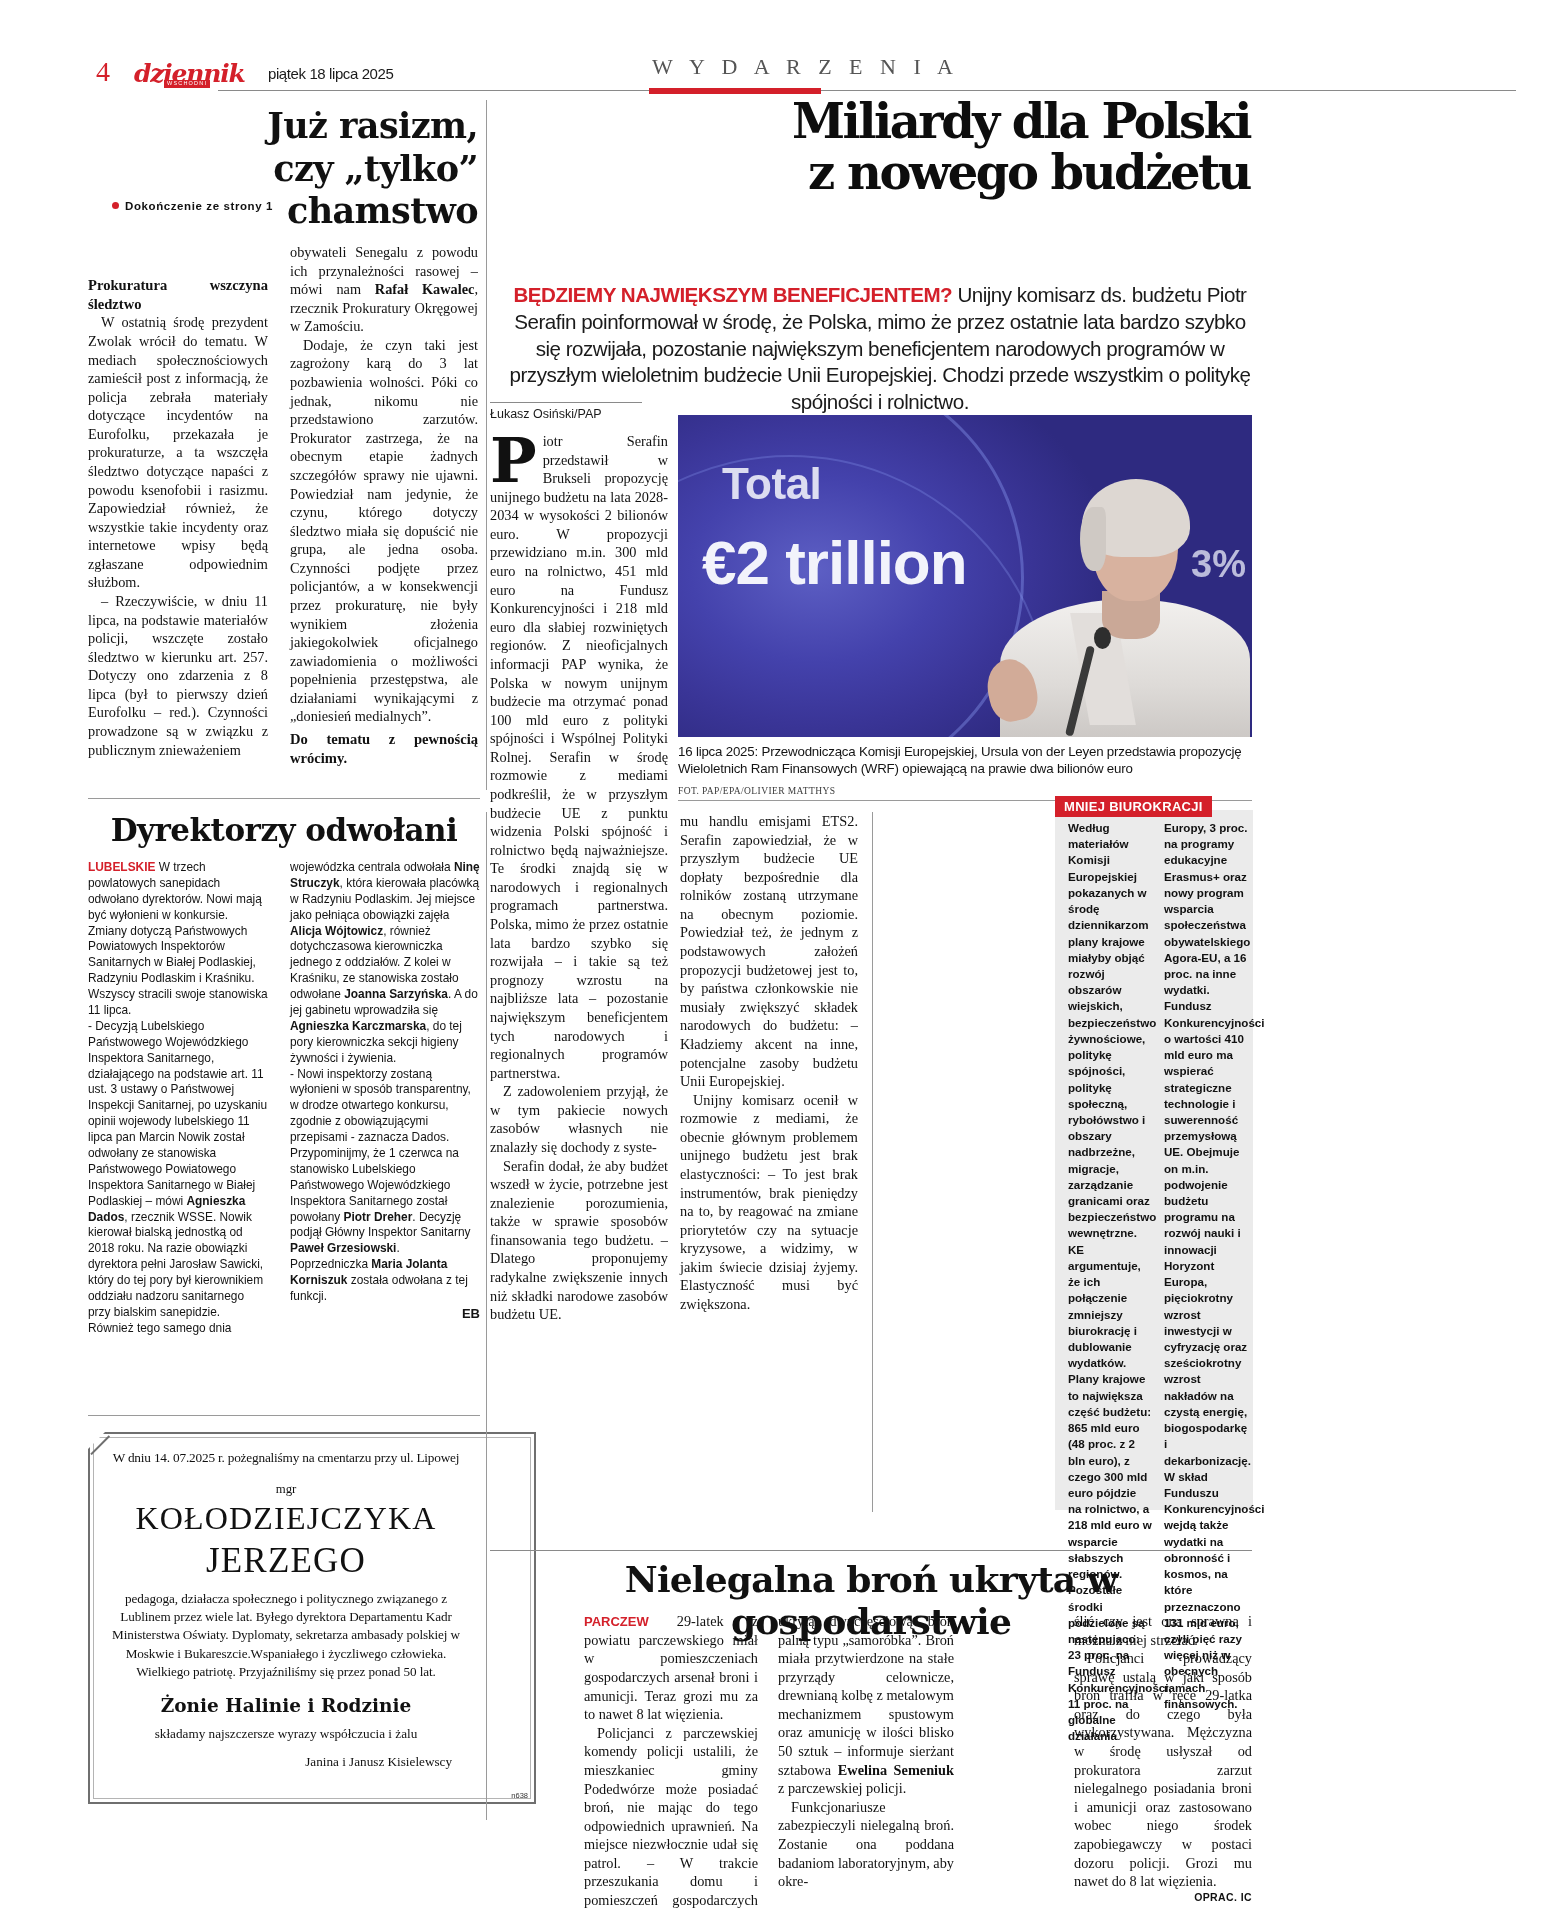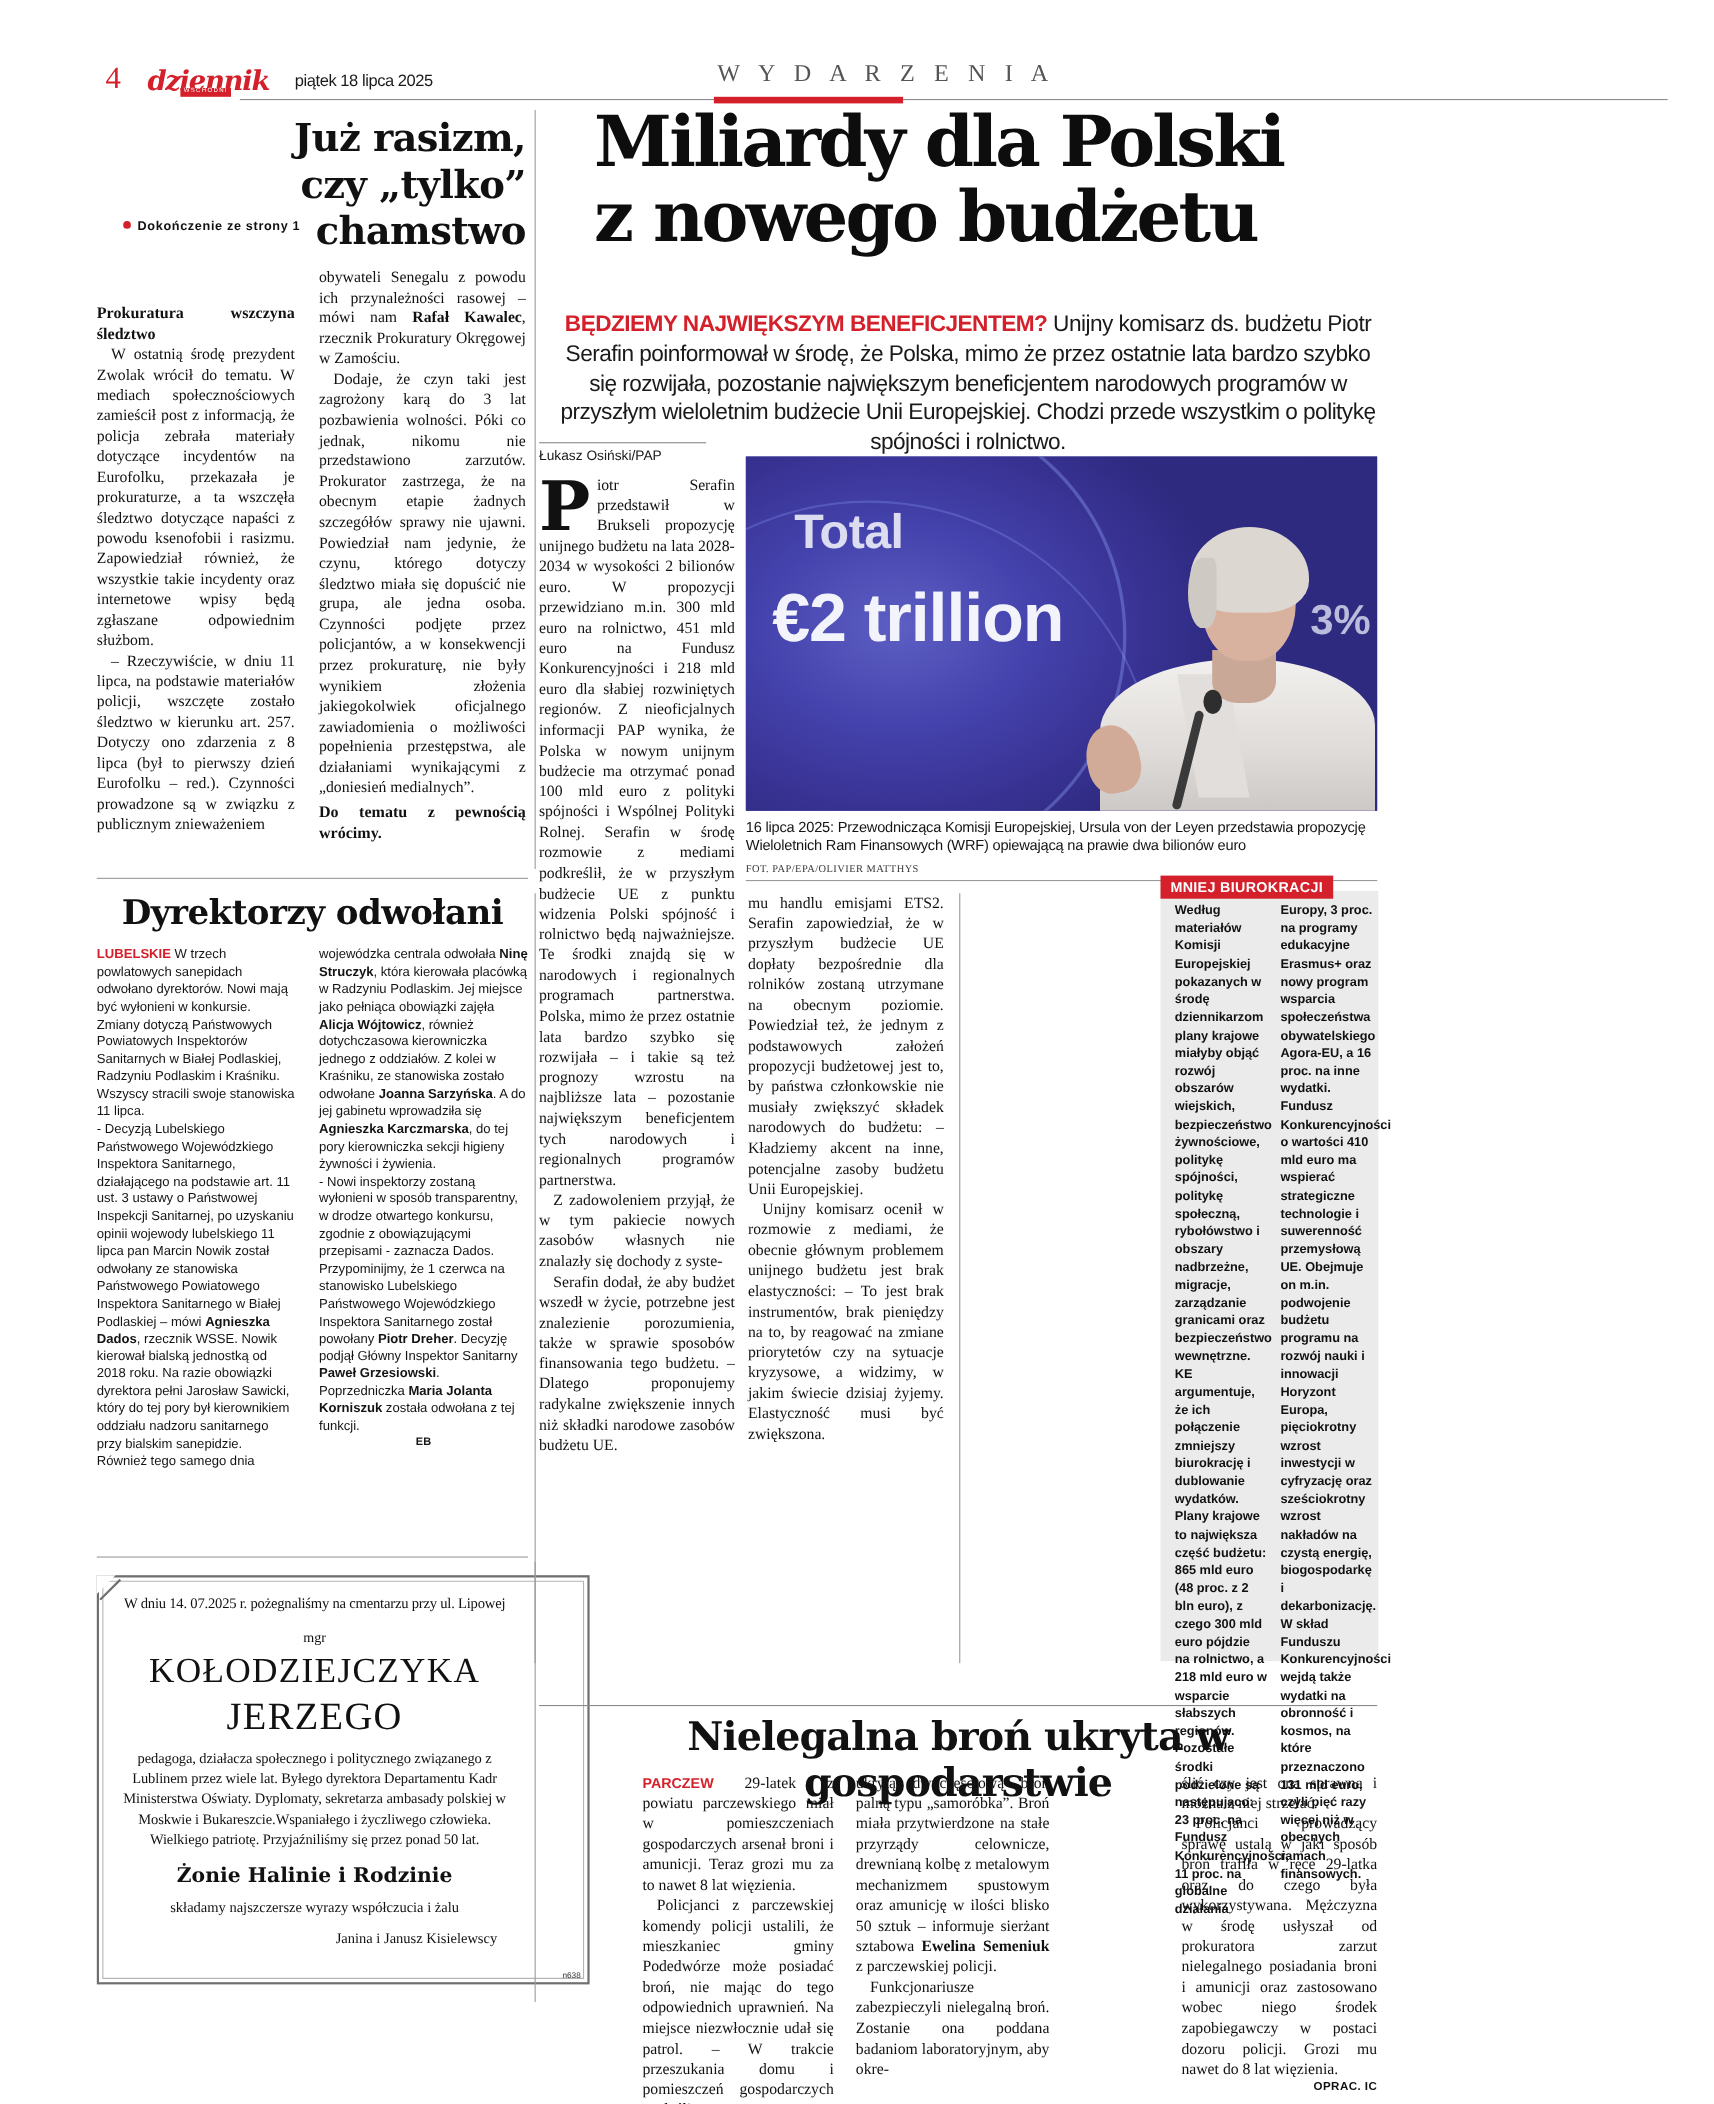--- a/index.html
+++ b/index.html
@@ -186,22 +186,22 @@
   }
   .sanscol p { margin: 0; }
   .sanscol b { font-weight: bold; }
   .kicker-red {
     color: #d4202a;
     font-weight: bold;
   }
   .sig-eb {
     font-family: "Liberation Sans", sans-serif;
     font-weight: bold;
-    font-size: 10px;
-    text-align: center;
+    font-size: 13px;
+    text-align: right;
   }
 
   
   .obit {
     position: absolute;
     left: 88px; top: 1432px;
     width: 448px;
     height: 372px;
     border: 2px solid #6f6f6f;
     box-shadow: inset 0 0 0 3px #ffffff, inset 0 0 0 4px #b4b4b4;
@@ -269,24 +269,24 @@
     font-family: "Liberation Sans", sans-serif;
     font-size: 7.5px;
     color: #333;
   }
 
   
   .main-head {
     position: absolute;
     left: 540px; top: 96px;
     width: 710px;
-    text-align: left;
+    text-align: right;
     font-family: "DejaVu Serif", serif;
     font-weight: bold;
-    font-size: 64px;
+    font-size: 48px;
     line-height: 1.07;
     letter-spacing: -2.5px;
     color: #0d0d0d;
   }
   .main-lead {
     position: absolute;
     left: 500px; top: 282px;
     width: 760px;
     text-align: center;
     font-family: "Liberation Sans", sans-serif;

